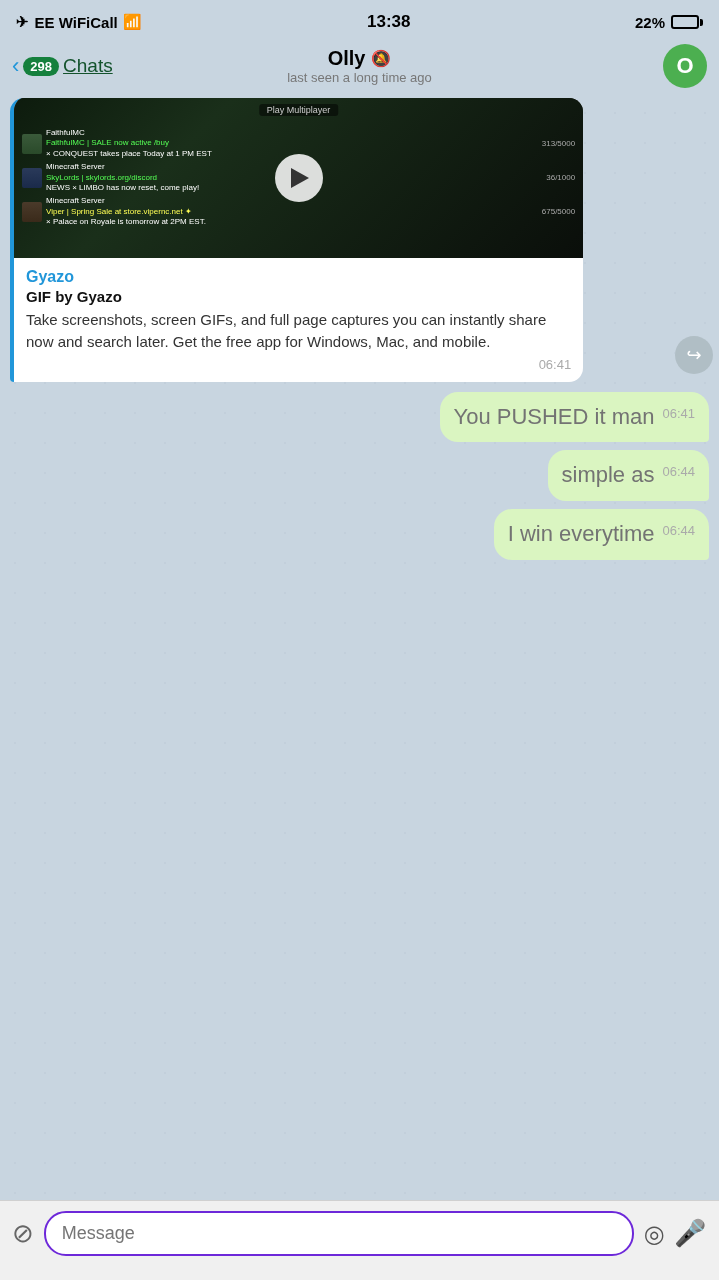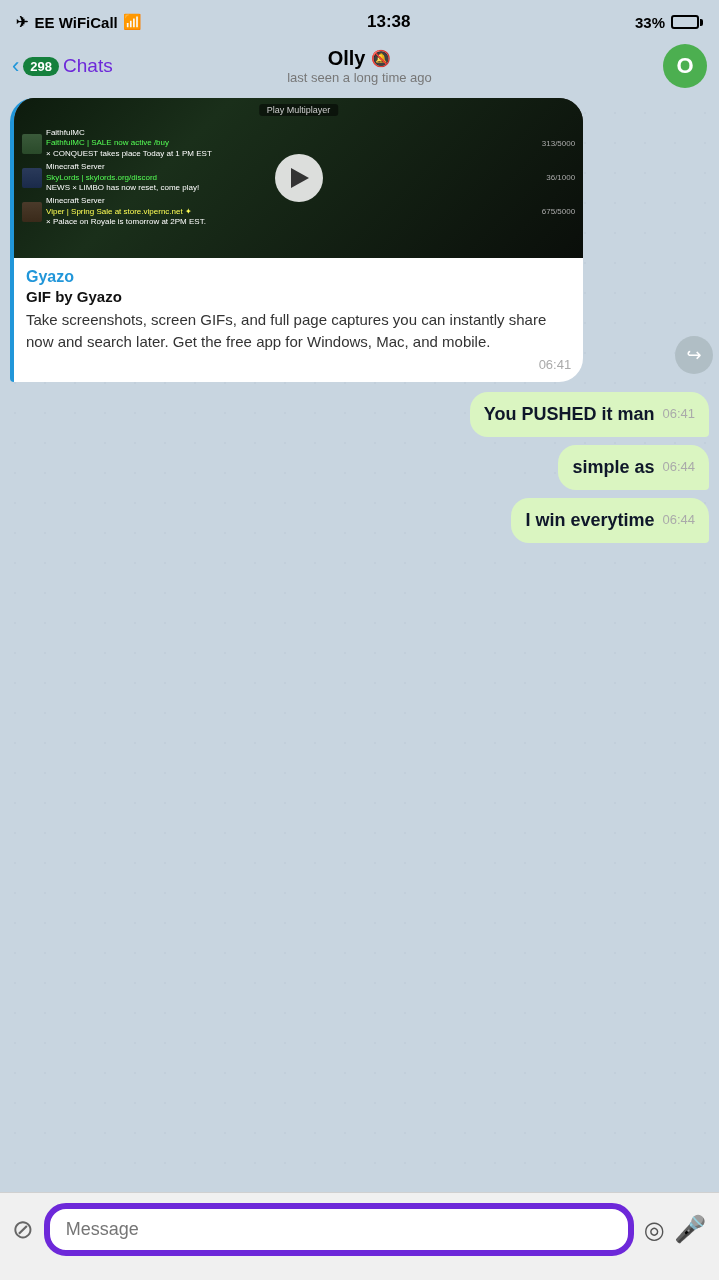--- a/index.html
+++ b/index.html
@@ -87,23 +87,24 @@
       background: #15803d;
       color: white;
       border-radius: 12px;
       font-size: 13px;
       font-weight: 700;
       padding: 2px 7px;
       min-width: 28px;
       text-align: center;
     }
     .back-text {
-      color: #6d28d9;
+      color: #14532d;
       font-size: 19px;
       font-weight: 400;
+      text-decoration: underline;
     }
     .back-arrow {
       color: #2196d9;
       font-size: 22px;
     }
     .header-center {
       text-align: center;
       position: absolute;
       left: 50%;
       transform: translateX(-50%);
@@ -176,38 +177,37 @@
       position: relative;
       word-wrap: break-word;
     }
 
     .bubble.outgoing {
       background: #daf5c1;
       border-bottom-right-radius: 4px;
     }
 
     .bubble-text {
-      font-size: 18px;
+      font-size: 22px;
       line-height: 1.4;
-      color: #0f172a;
-      font-weight: bold;
+      color: #737373;
     }
 
     .bubble-time {
       font-size: 13px;
       color: #aaa;
       float: right;
       margin-left: 8px;
       margin-top: 4px;
     }
 
     
     .media-bubble {
       background: white;
-      border-radius: 24px;
+      border-radius: 14px;
       border-bottom-left-radius: 4px;
       overflow: hidden;
       max-width: 82%;
       margin-bottom: 2px;
     }
 
     .video-thumb {
       width: 100%;
       height: 160px;
       background: #1a1a1a;
@@ -353,21 +353,21 @@
     }
 
     .input-attach {
       font-size: 26px;
       color: #666;
     }
 
     .input-field {
       flex: 1;
       background: white;
-      border: 6px solid #6d28d9;
+      border: 2px solid #6d28d9;
       border-radius: 22px;
       padding: 10px 16px;
       font-size: 18px;
       color: #999;
       outline: none;
     }
 
     .input-emoji {
       font-size: 24px;
       color: #555;
@@ -382,21 +382,21 @@
 <body>
 
 <div class="status-bar">
   <div class="status-left">
     <span>✈</span>
     <span>EE WiFiCall</span>
     <span>📶</span>
   </div>
   <div class="status-center">13:38</div>
   <div class="status-right">
-    <span>33%</span>
+    <span>22%</span>
     <span class="battery-icon">
       <span class="battery-body"><span class="battery-fill"></span></span>
         <span class="battery-tip"></span>
     </span>
   </div>
 </div>
 
 <div class="header">
   <div class="header-left">
     <span class="back-arrow">‹</span>

